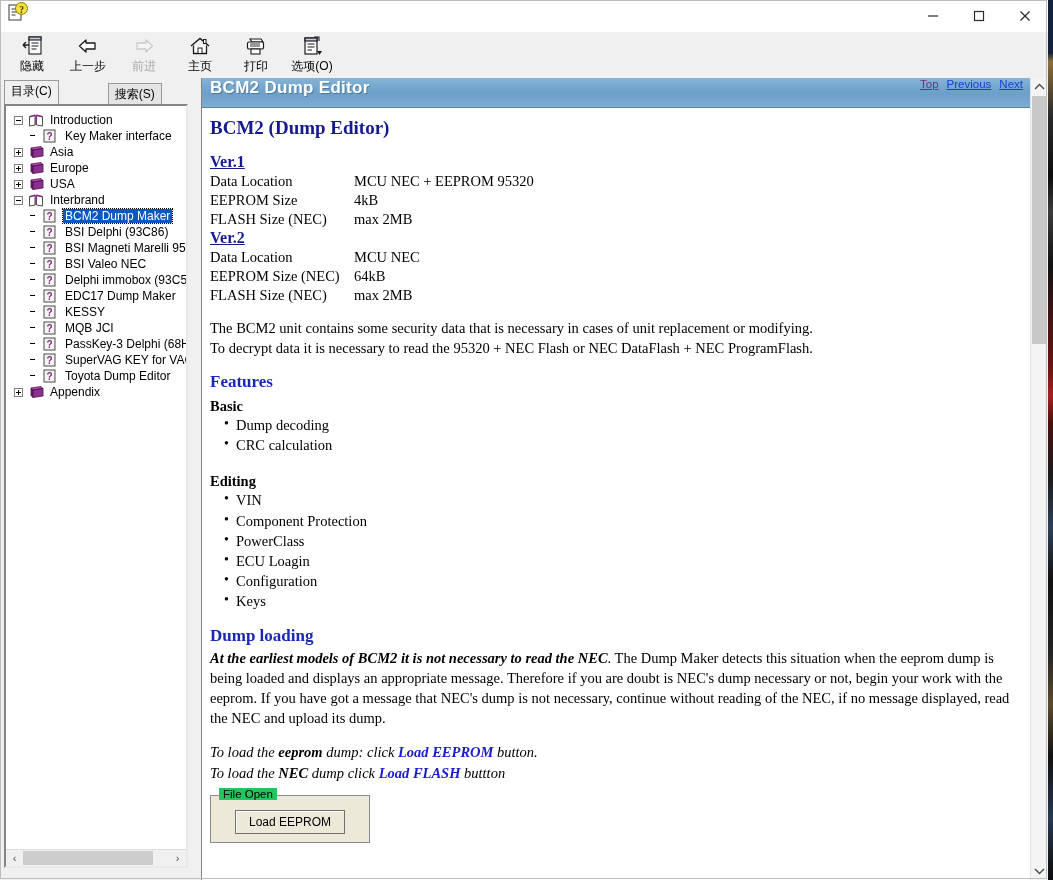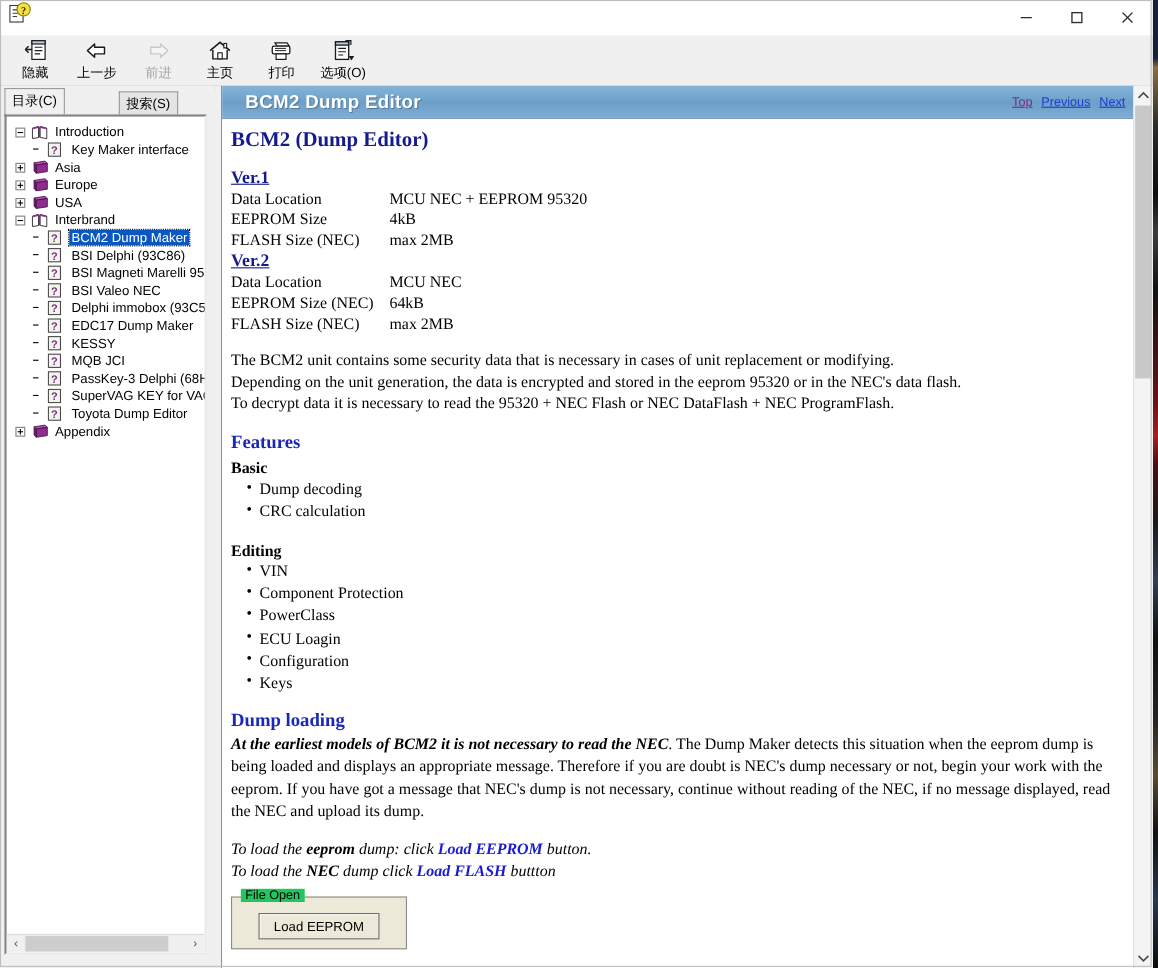--- a/index.html
+++ b/index.html
@@ -107,21 +107,21 @@
   #hs-track { flex: 1; height: 16px; background: #f0f0f0; position: relative; }
   #hs-thumb { position: absolute; left: 0; top: 1px; height: 14px; width: 130px; background: #cdcdcd; }
   
   #splitter { width: 5px; background: #f0f0f0; }
   
   #content-pane { flex: 1; position: relative; background: #fff; border-left: 1px solid #848484;}
   #content-header {
     position: absolute; left: 0; top: 0; right: 17px; height: 30px;
     background: linear-gradient(180deg,#86b4d8 0%, #6fa2cb 45%, #6d9fc9 55%, #7fadd4 100%);
     border-bottom: 1px solid #5a83a6;
-    display: flex; align-items: center; padding: 0 8px 0 21px; box-sizing: border-box;
+    display: flex; align-items: flex-start; padding: 0 8px 0 8px; box-sizing: border-box;
   }
   #content-header-title {
     color: #ffffff; font-size: 17px; font-weight: bold; letter-spacing: .3px;
     text-shadow: 1px 1px 0 rgba(40,70,100,.45);
     flex: 1;
   }
   #nav-links { display: flex; gap: 8px; align-items: center; font-size: 11.5px; }
   #nav-links a { text-decoration: underline; cursor: pointer; }
   .lnk-visited { color: #7d2a7d; }
   .lnk { color: #1a3fd0; }
@@ -516,21 +516,20 @@
             <div class="spec-v">64kB</div>
           </div>
           <div class="spec-row">
             <div class="spec-k">FLASH Size (NEC)</div>
             <div class="spec-v">max 2MB</div>
           </div>
         </div>
 
         <div class="para">
           <p>The BCM2 unit contains some security data that is necessary in cases of unit replacement or modifying.</p>
-          <p>Depending on the unit generation, the data is encrypted and stored in the eeprom 95320 or in the NEC's data flash.</p>
           <p>To decrypt data it is necessary to read the 95320 + NEC Flash or NEC DataFlash + NEC ProgramFlash.</p>
         </div>
 
         <h2 class="sec">Features</h2>
 
         <div>
           <div class="subhead">Basic</div>
           <ul class="feat">
             <li>Dump decoding</li>
             <li>CRC calculation</li>

